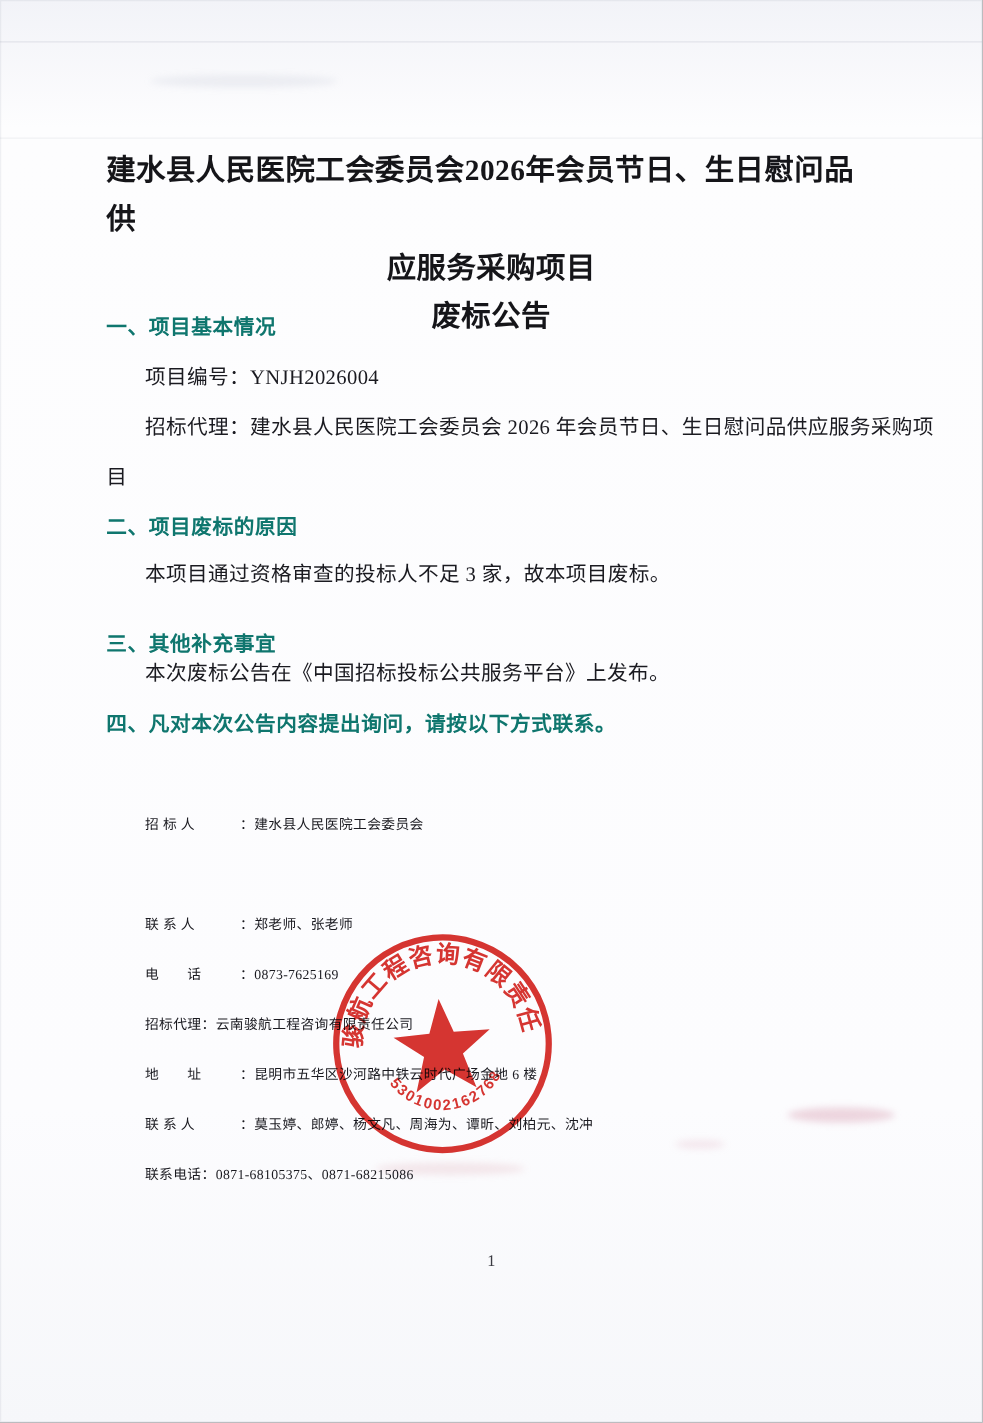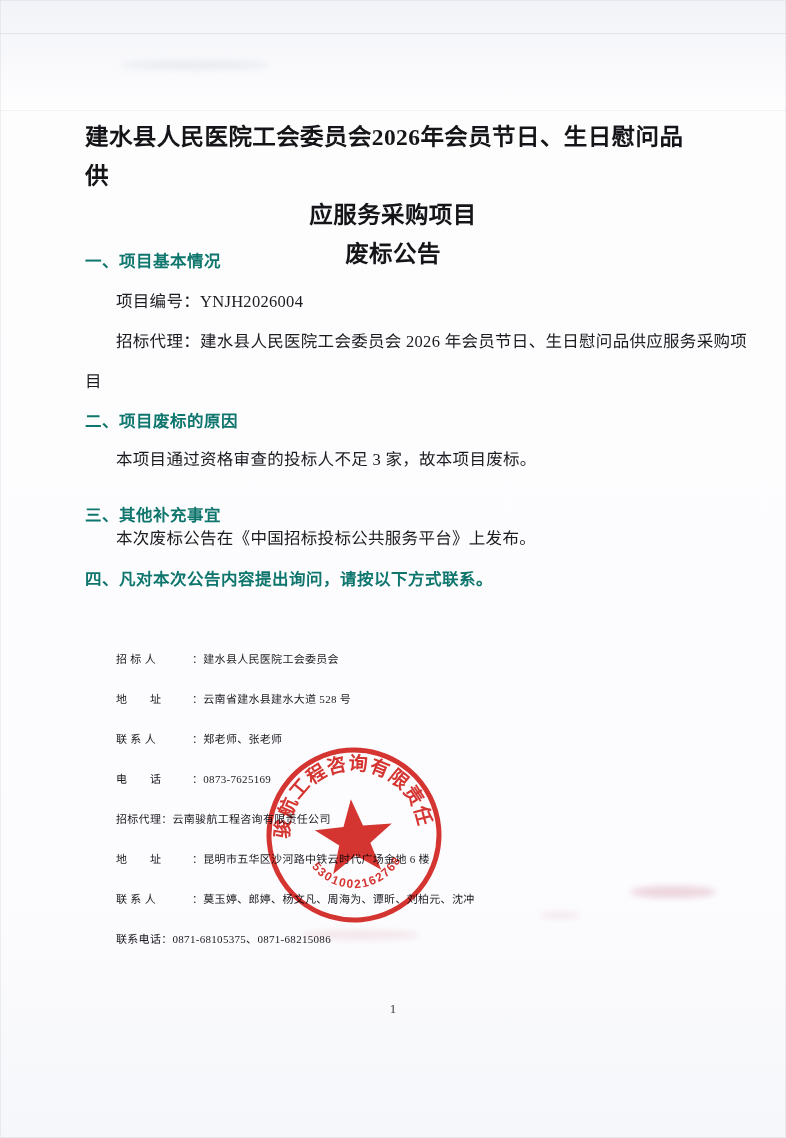--- a/index.html
+++ b/index.html
@@ -198,21 +198,20 @@
     <div class="section-heading h-2">二、项目废标的原因</div>
     <div class="body-line p-2a">本项目通过资格审查的投标人不足 3 家，故本项目废标。</div>
 
     <div class="section-heading h-3">三、其他补充事宜</div>
     <div class="body-line p-3a">本次废标公告在《中国招标投标公共服务平台》上发布。</div>
 
     <div class="section-heading h-4">四、凡对本次公告内容提出询问，请按以下方式联系。</div>
 
     <div class="contact-line c-1"><span class="lbl-spread">招 标 人</span><span>：</span><span>建水县人民医院工会委员会</span></div>
 
-    <div class="contact-line c-2"><span class="lbl-spread">地　　址</span><span>：</span><span>云南省建水县建水大道 528 号</span></div>
 
     <div class="contact-line c-3"><span class="lbl-spread">联 系 人</span><span>：</span><span>郑老师、张老师</span></div>
 
     <div class="contact-line c-4"><span class="lbl-spread">电　　话</span><span>：</span><span>0873-7625169</span></div>
 
     <div class="contact-line c-5"><span class="lbl-plain">招标代理</span><span>：</span><span>云南骏航工程咨询有限责任公司</span></div>
 
     <div class="contact-line c-6"><span class="lbl-spread">地　　址</span><span>：</span><span>昆明市五华区沙河路中铁云时代广场金地 6 楼</span></div>
 
     <div class="contact-line c-7"><span class="lbl-spread">联 系 人</span><span>：</span><span>莫玉婷、郎婷、杨文凡、周海为、谭昕、刘柏元、沈冲</span></div>

